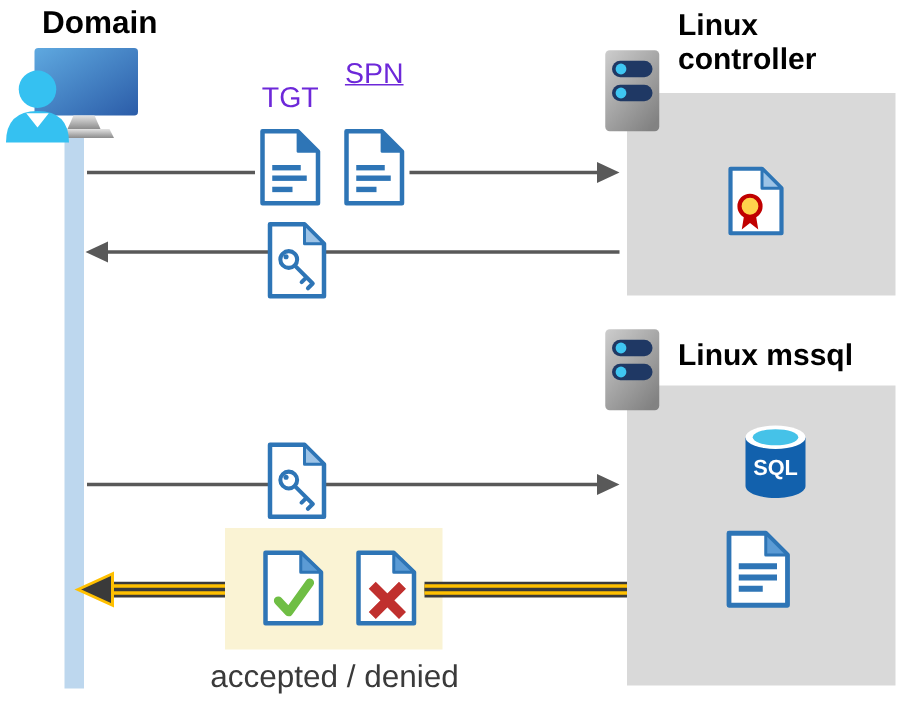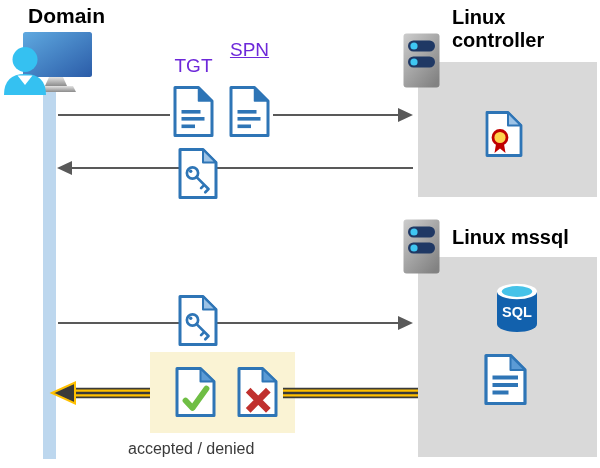--- a/index.html
+++ b/index.html
@@ -16,21 +16,21 @@
   .icon{position:absolute;z-index:3;}
   .label{position:absolute;z-index:4;color:#000;}
   .title{font-weight:bold;font-size:20px;line-height:1.15;}
   .client-label{left:28px;top:4px;font-size:21px;}
   .dc-label{left:452px;top:6px;width:130px;}
   .linux-label{left:452px;top:226px;width:145px;}
   .small-label{font-size:19px;color:#6d28d9;text-align:center;}
   .tgt-label{left:172px;top:55px;width:43px;}
   .spn-label{left:228px;top:39px;width:43px;text-decoration:underline;}
   .keytab-label{left:418px;top:416px;width:179px;text-align:center;font-size:21px;color:#3A3A3A;}
-  .result-label{left:128px;top:440px;width:190px;font-size:16px;color:#3A3A3A;}
+  .result-label{left:128px;top:440px;width:190px;text-align:center;font-size:21px;color:#3A3A3A;}
   .client-icon{left:2px;top:28px;width:95px;height:68px;}
   .dc-server-icon{left:403px;top:33px;width:37px;height:55px;}
   .linux-server-icon{left:403px;top:219px;width:37px;height:55px;}
   .cert-icon{left:484px;top:110px;width:40px;height:48px;}
   .sql-icon{left:494px;top:281px;width:46px;height:53px;}
   .keytab-icon{left:483px;top:353px;width:45px;height:53px;}
   .tgt-doc{left:172px;top:85px;width:43px;height:53px;}
   .spn-doc{left:228px;top:85px;width:43px;height:53px;}
   .key-doc-1{left:177px;top:147px;width:42px;height:53px;}
   .key-doc-2{left:177px;top:294px;width:42px;height:53px;}

